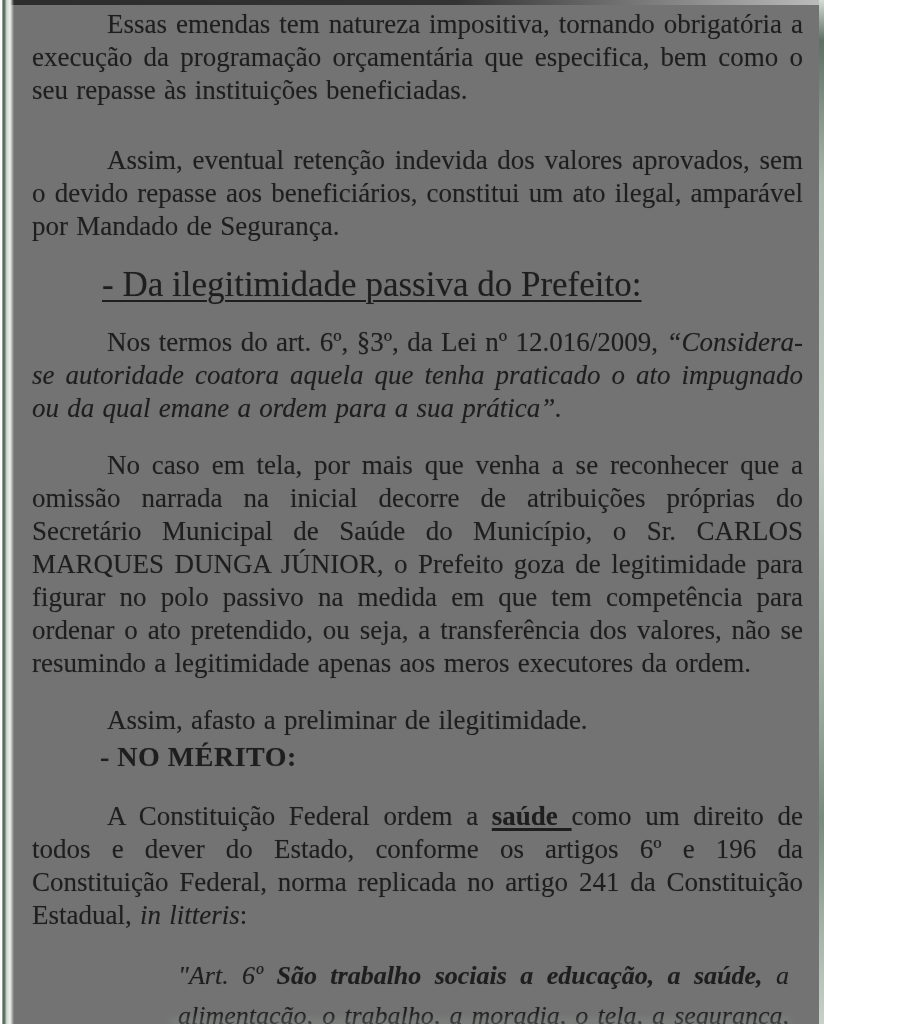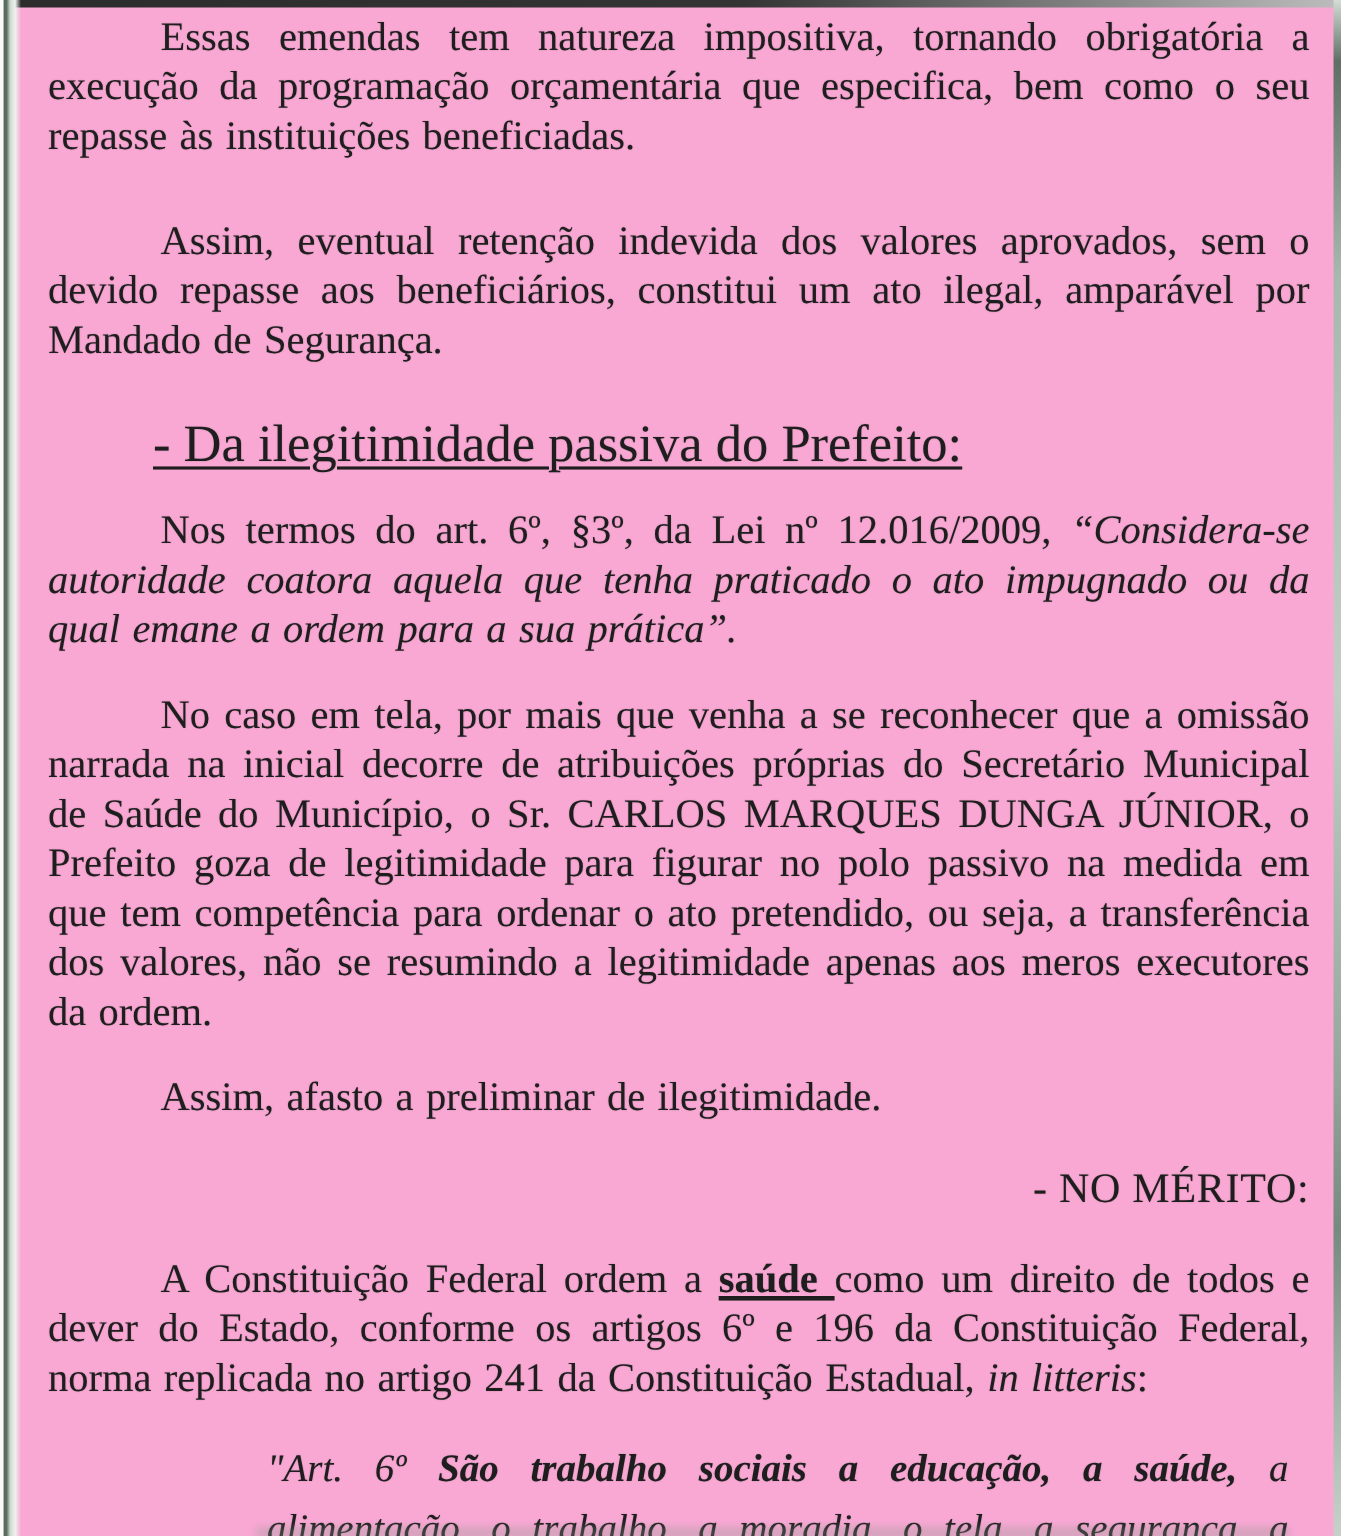--- a/index.html
+++ b/index.html
@@ -2,23 +2,23 @@
 <html><head>
 <meta charset="utf-8">
 <style>
   html, body {
     margin: 0;
     padding: 0;
     background: #ffffff;
   }
   .page {
     position: relative;
-    width: 894px;
+    width: 824px;
     height: 1024px;
-    background: #f9a8d4;
+    background: #737373;
     overflow: hidden;
     font-family: "Liberation Serif", "DejaVu Serif", serif;
     color: #1e1e1e;
     text-shadow: 0 0 1px rgba(30,30,30,0.30);
   }
   
   .top-bar {
     position: absolute;
     top: 0; left: 8px; right: 0;
     height: 5px;
@@ -61,41 +61,40 @@
   }
   .para {
     font-size: 27px;
     line-height: 33px;
     text-align: justify;
     text-indent: 75px;
     word-spacing: 1.5px;
     margin: 0 0 24px 0;
   }
   .para.mb-lg { margin-bottom: 37px; }
-  .para.mb-md { margin-bottom: 36px; }
-  .para.mb-sm { margin-bottom: 28px; }
+  .para.mb-md { margin-bottom: 25px; }
+  .para.mb-sm { margin-bottom: 3px; }
   .heading {
     font-size: 35px;
     line-height: 33px;
     text-indent: 70px;
     margin: 0 0 25px 0;
   }
   .heading .u {
     text-decoration: underline;
     text-decoration-thickness: 2px;
     text-underline-offset: 4px;
   }
   .heading-bold {
     font-size: 28px;
     line-height: 33px;
-    font-weight: normal;
+    font-weight: bold;
     text-indent: 68px;
     margin: 0 0 27px 0;
     letter-spacing: 0.5px;
-    text-align: right;
   }
   .quote {
     font-size: 26px;
     line-height: 40px;
     font-style: italic;
     text-align: justify;
     margin: 0 14px 0 146px;
     word-spacing: 1px;
   }
   .italic { font-style: italic; }

